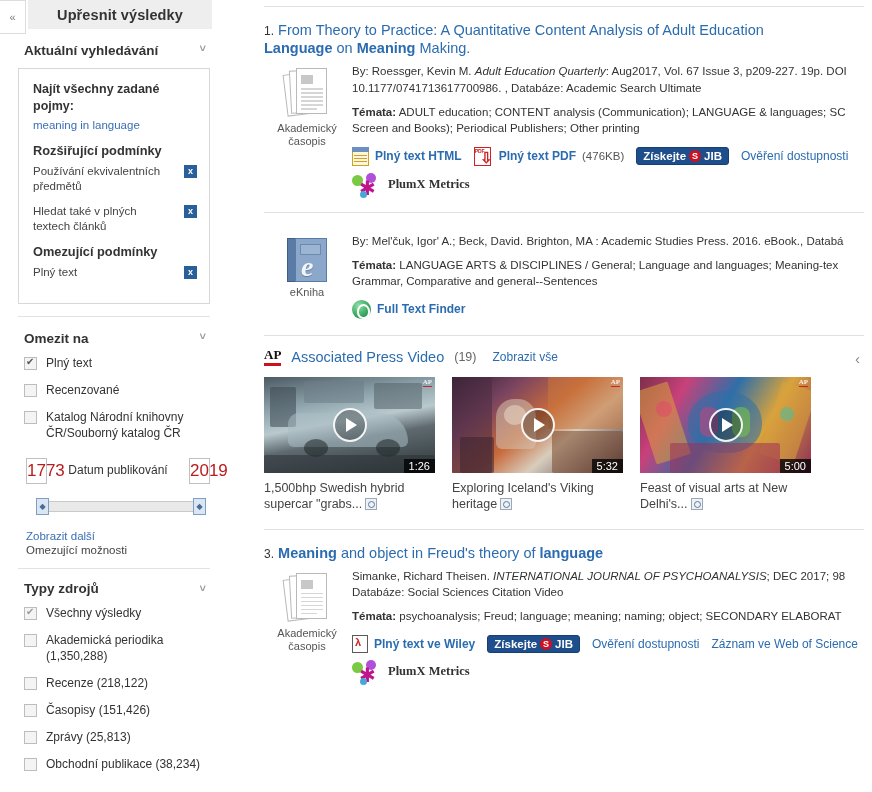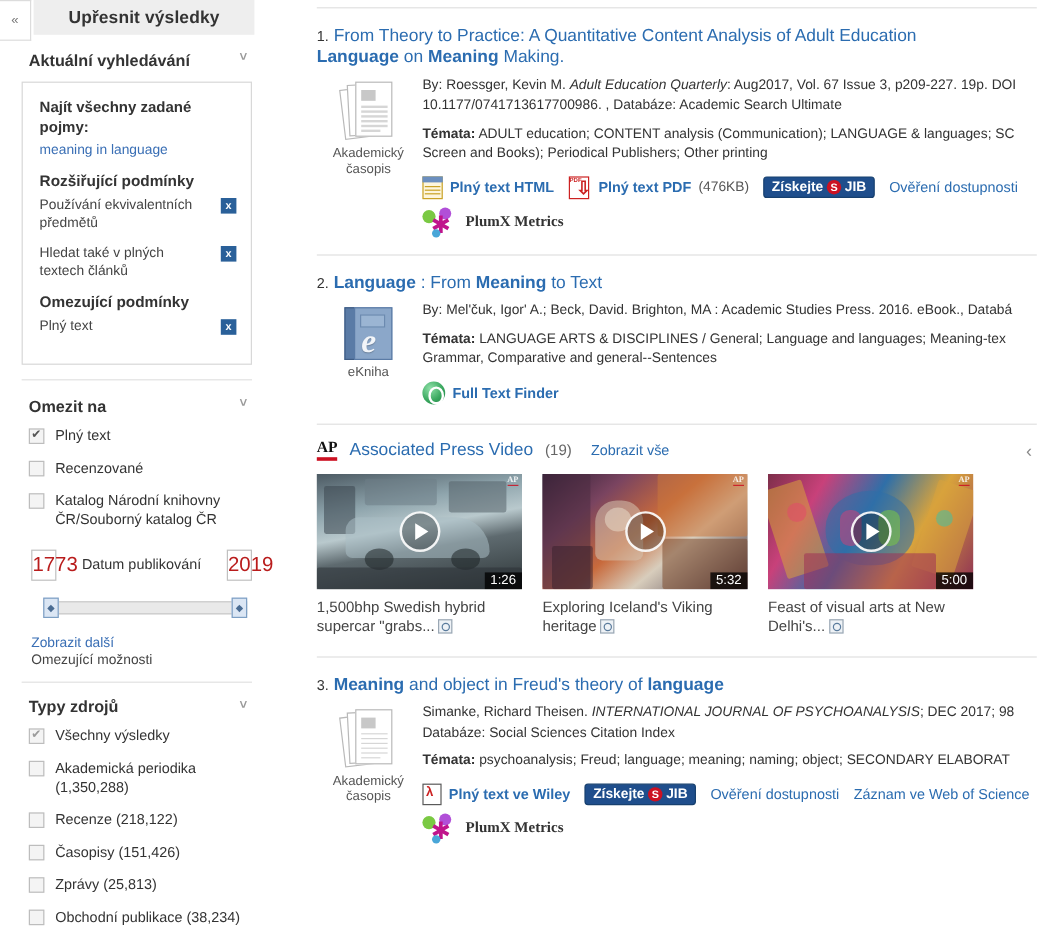--- a/index.html
+++ b/index.html
@@ -608,24 +608,20 @@
             </span>
             <span class="plumx-label">PlumX Metrics</span>
           </div>
         </div>
       </div>
     </div>
 
     <div class="hr" style="margin-top:14px;"></div>
 
     <div class="result">
-      <div class="r-title">
-        <span class="r-num">2.</span>
-        <b>Language</b><span class="plain"> : From </span><b>Meaning</b><span class="plain"> to Text</span>
-      </div>
 
       <div class="r-body">
         <div class="r-icon-col">
           <div class="ico-ebook">
             <div class="spine"></div>
             <div class="cover"></div>
             <div class="win"></div>
             <div class="e">e</div>
           </div>
           <div class="r-icon-cap">eKniha</div>
@@ -746,21 +742,21 @@
               <div class="ln" style="left:4px;top:39px;width:16px;"></div>
             </div>
           </div>
           <div class="r-icon-cap">Akademický časopis</div>
         </div>
 
         <div class="r-main">
           <div class="r-meta">
             <span>Simanke, Richard Theisen. </span><i>INTERNATIONAL JOURNAL OF PSYCHOANALYSIS</i><span>; DEC 2017; 98</span>
           </div>
-          <div class="r-meta">Databáze: Social Sciences Citation Index</div>
+          <div class="r-meta">Databáze: Social Sciences Citation Video</div>
 
           <div class="r-subjects">
             <div class="nowrap3"><b>Témata:</b> <span>psychoanalysis; Freud; language; meaning; naming; object; SECONDARY ELABORAT</span></div>
           </div>
 
           <div class="r-links">
             <span class="r-link">
               <span class="ico-wiley">
                 <span class="pg"></span>
                   <span class="a">λ</span>

